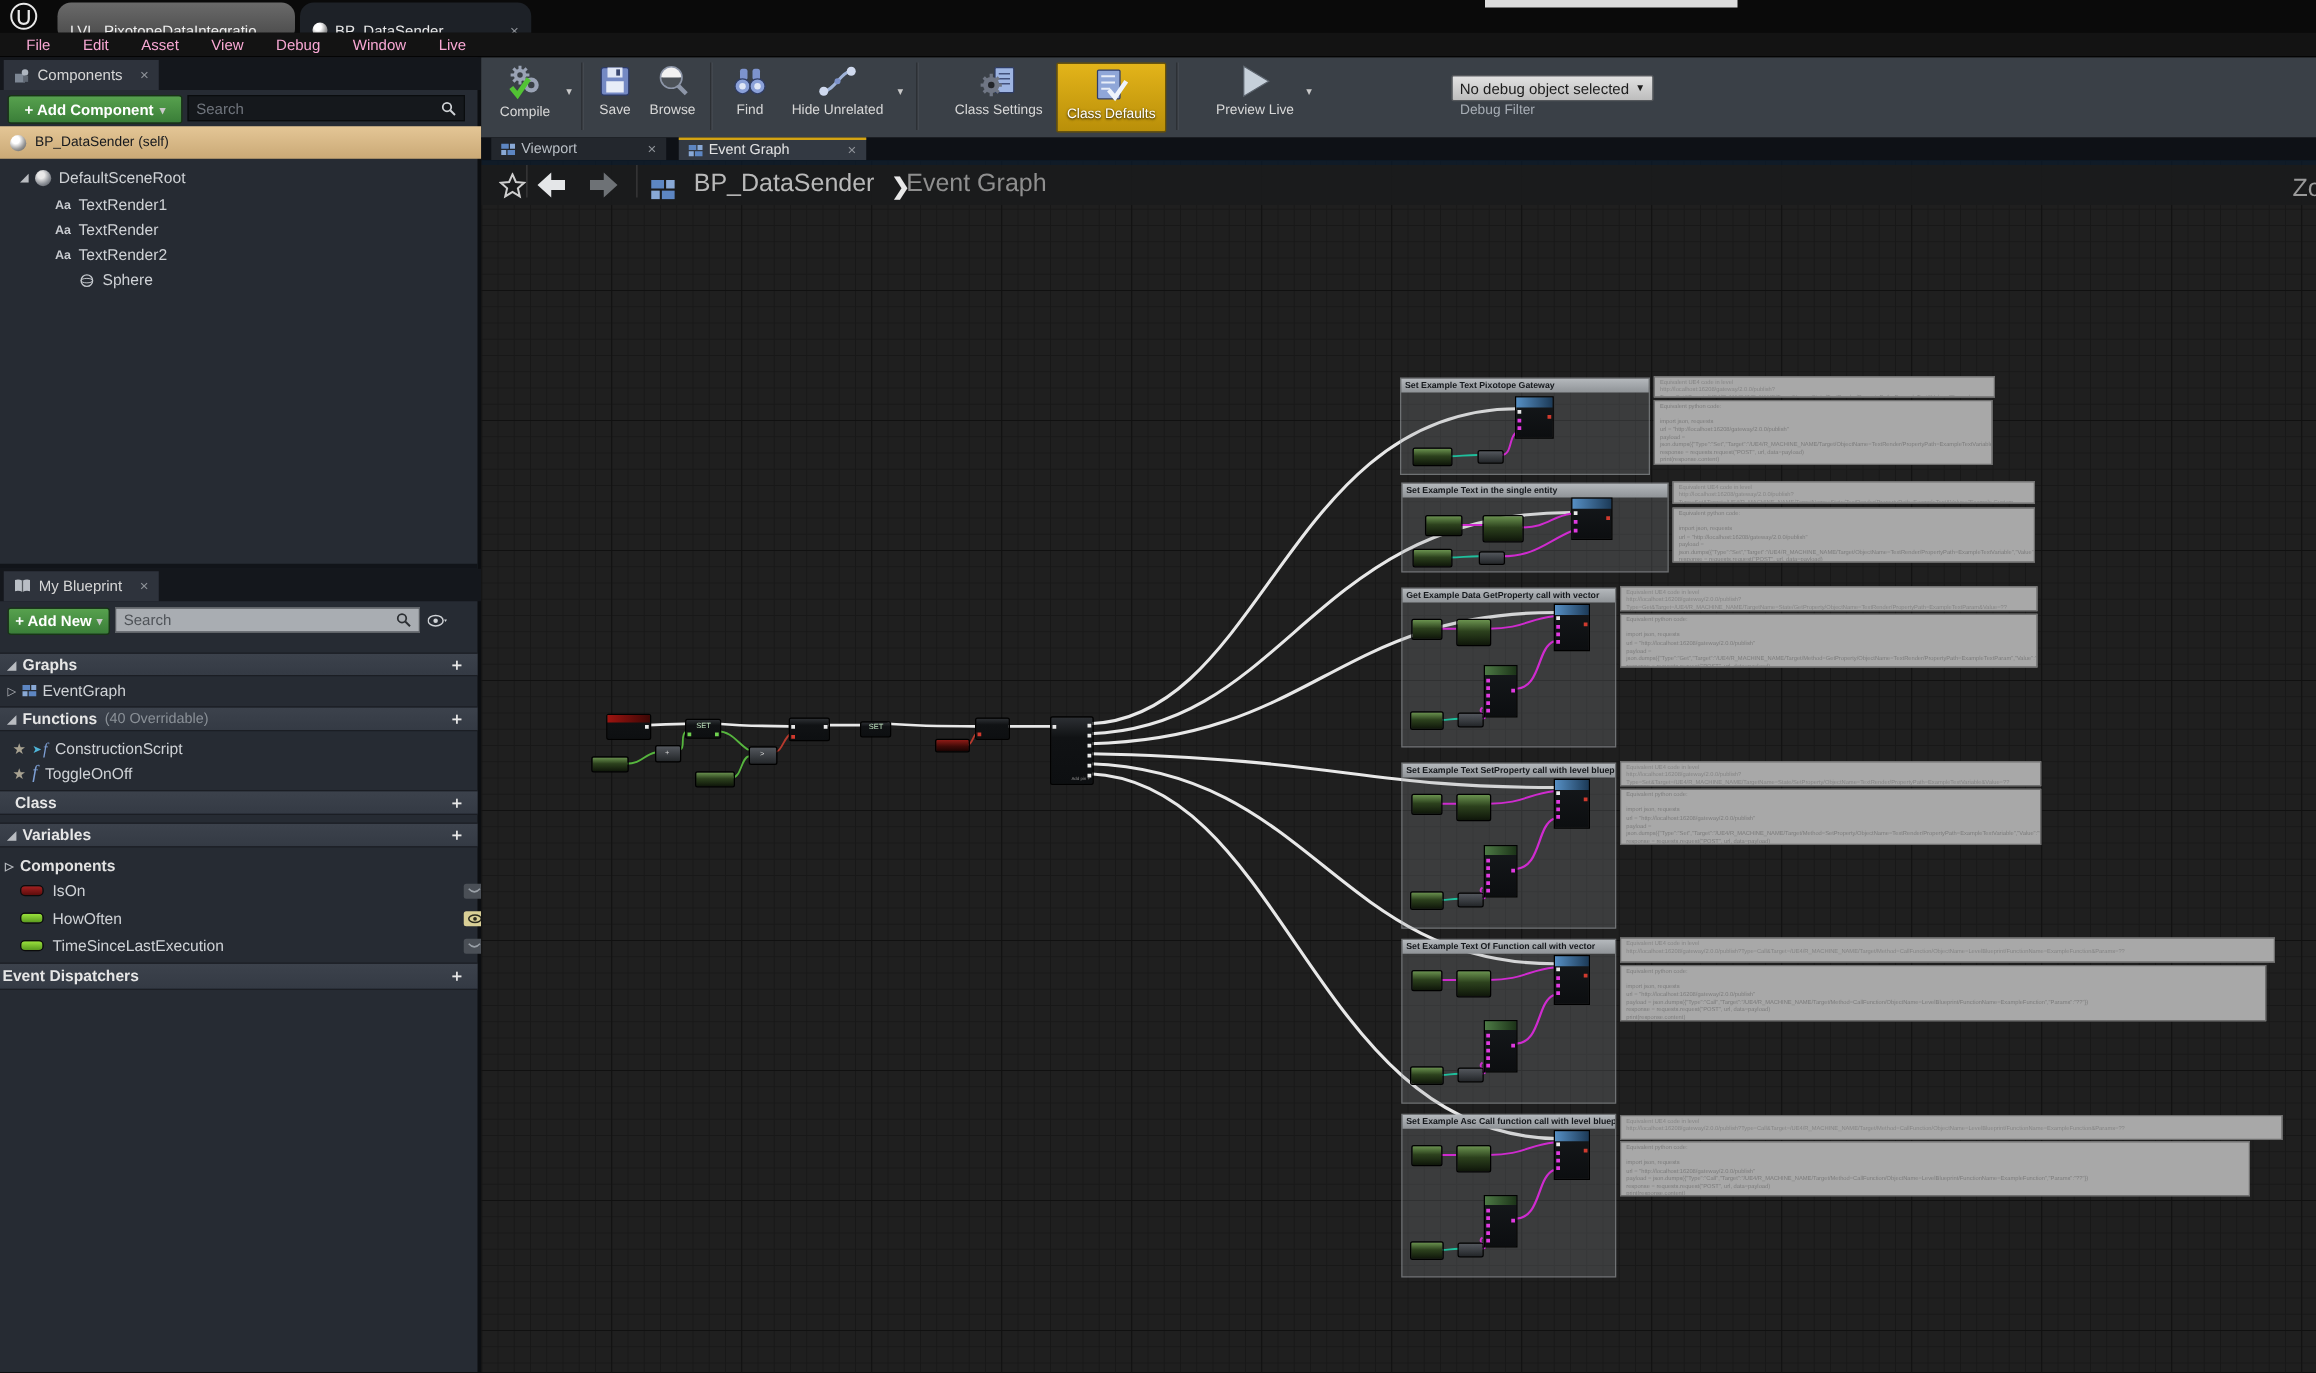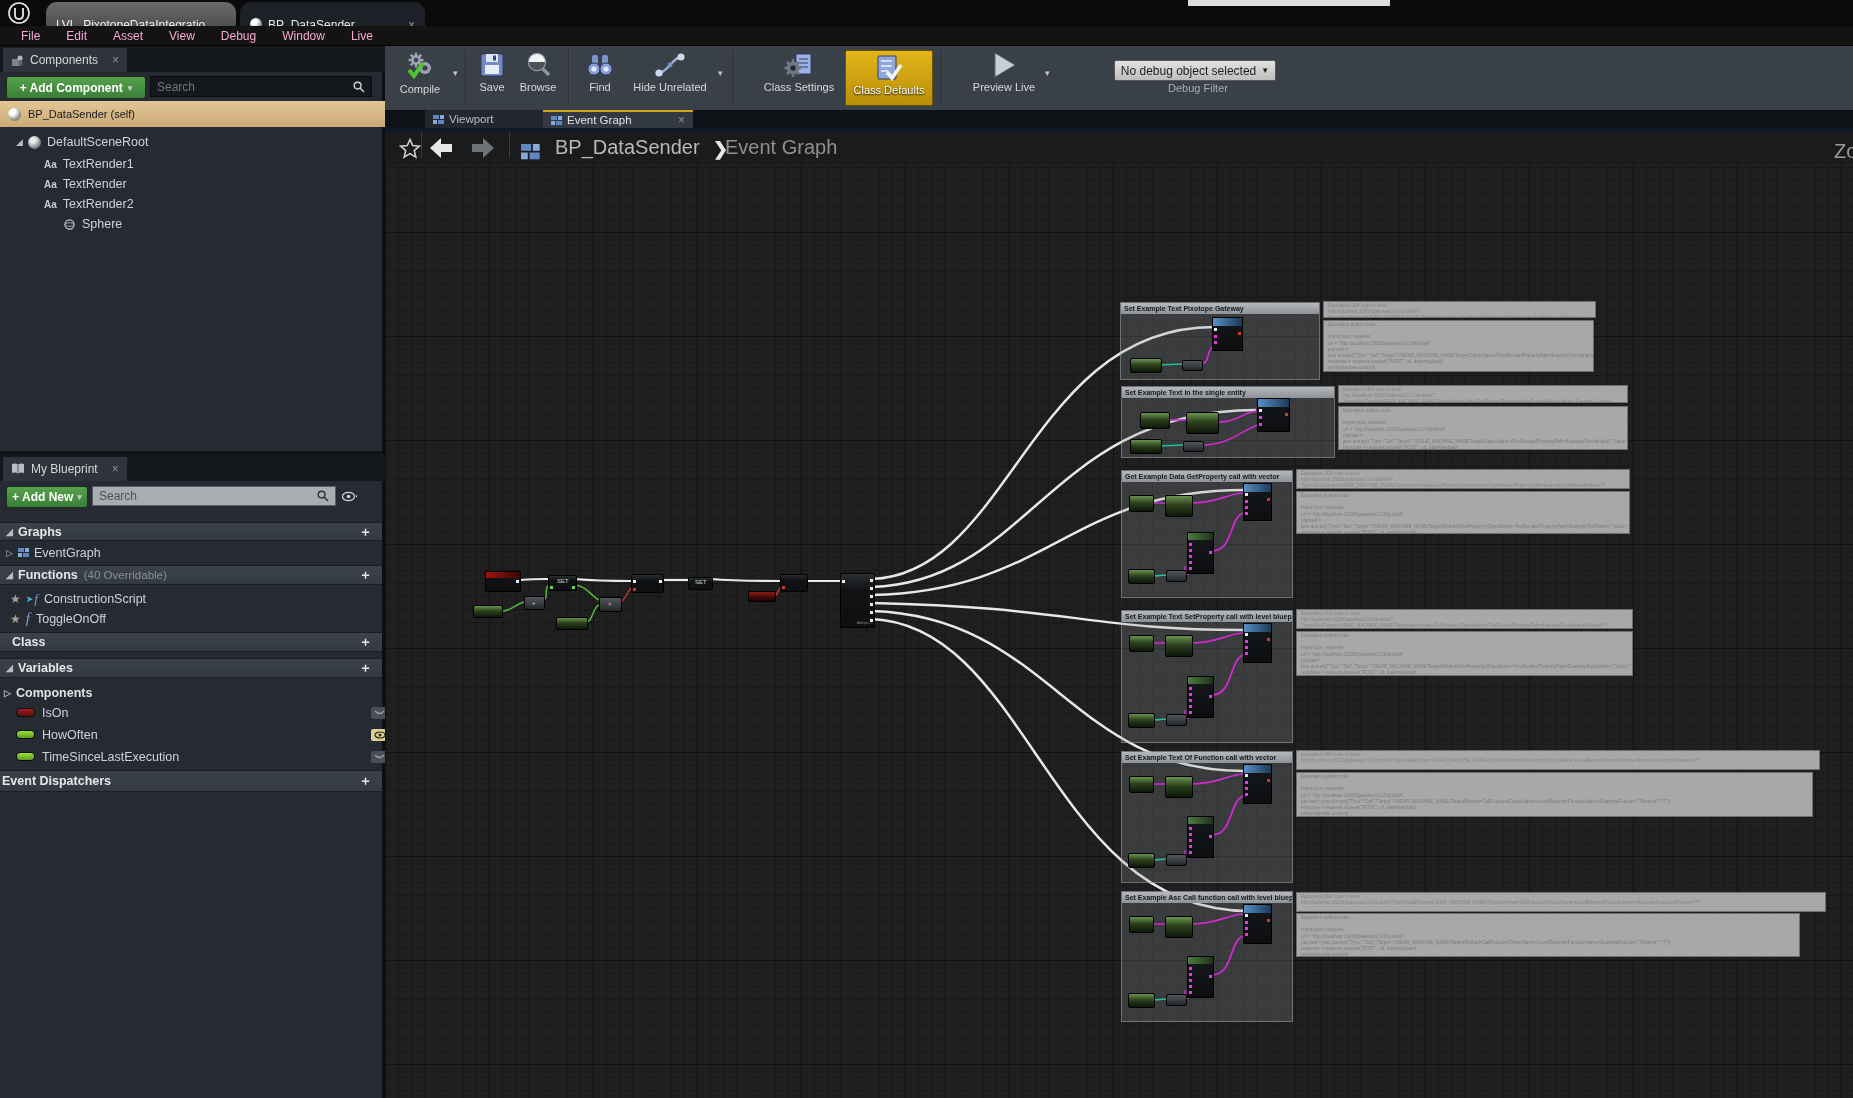--- a/index.html
+++ b/index.html
@@ -54,27 +54,27 @@
   .star{color:#a8a291;font-size:12px;margin:0 5px 0 10px;}
 
   
   #main{left:385px;top:46px;width:1468px;height:1052px;background:#1e1e1e;}
   #toolbar{left:0;top:0;width:1468px;height:64px;background:#3a4047;border-bottom:1px solid #16181b;}
   .tbitem{position:absolute;top:5px;text-align:center;color:#d8d8d8;font-size:11px;}
   .tbsep{position:absolute;top:4px;width:2px;height:54px;background:linear-gradient(90deg,#24272b,#4a4f56);}
   .ddarrow{color:#c9c9c9;font-size:9px;}
   #classdefaults{background:linear-gradient(#e3b41a,#b98f09);border:1px solid #6b5303;border-radius:2px;
       color:#fff;text-shadow:0 1px 2px #000;}
-  #dbgdrop{position:absolute;left:729px;top:14px;width:160px;height:19px;background:linear-gradient(#e2e2e2,#bdbdbd);
+  #dbgdrop{position:absolute;left:776px;top:14px;width:160px;height:19px;background:linear-gradient(#e2e2e2,#bdbdbd);
       border:1px solid #55585c;border-radius:2px;color:#1d1d1d;font-size:12px;display:flex;align-items:center;justify-content:center;}
   #dbglabel{position:absolute;left:733px;top:36px;width:160px;text-align:center;color:#a7adb5;font-size:11px;}
 
   #doctabs{left:0;top:64px;width:1468px;height:18px;background:#0e1116;}
   .dtab{position:absolute;top:0;height:18px;display:flex;align-items:center;font-size:11.5px;padding:0 8px;box-sizing:border-box;}
-  #dtab-viewport{left:8px;width:140px;background:#23272d;color:#b9bfc6;margin-left:32px;}
+  #dtab-viewport{left:8px;width:140px;background:#23272d;color:#b9bfc6;}
   #dtab-eventgraph{left:158px;width:150px;background:#333942;color:#e4e4e4;border-top:2px solid #d3a414;}
   .gicon{display:inline-block;width:11px;height:9px;margin-right:5px;position:relative;}
   .gicon i{position:absolute;background:#5d86c2;}
   .gicon i:nth-child(1){left:0;top:0;width:6px;height:4px;}
   .gicon i:nth-child(2){left:7px;top:0;width:4px;height:4px;background:#89a9d6;}
   .gicon i:nth-child(3){left:0;top:5px;width:4px;height:4px;background:#89a9d6;}
   .gicon i:nth-child(4){left:5px;top:5px;width:6px;height:4px;}
 
   
   #graph{left:0;top:82px;width:1468px;height:970px;overflow:hidden;

